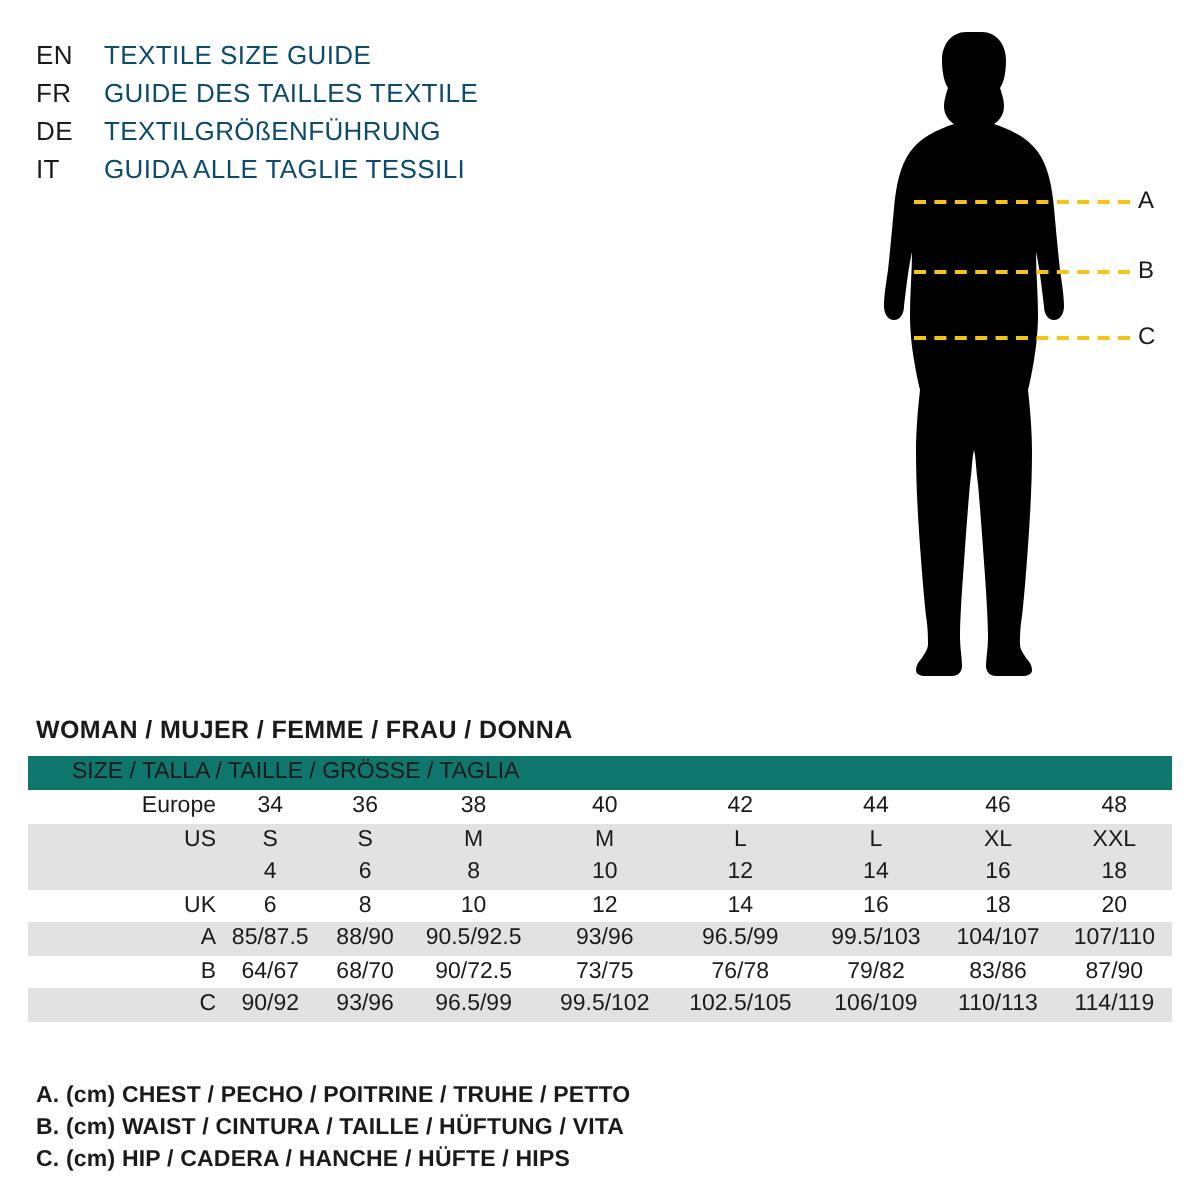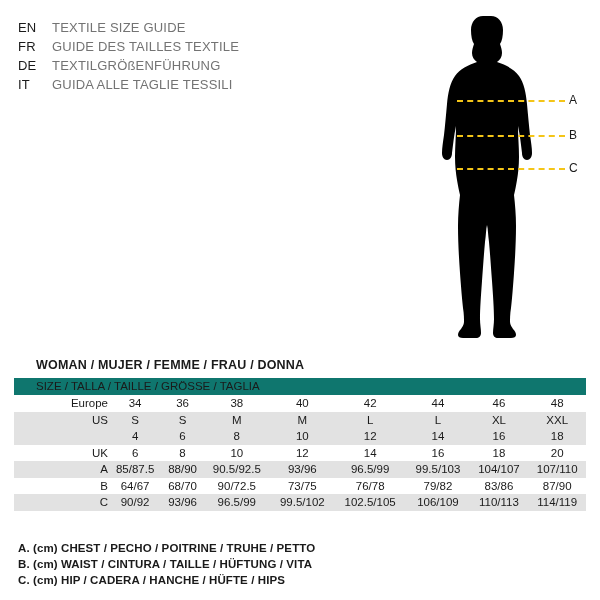--- a/index.html
+++ b/index.html
@@ -36,21 +36,21 @@
     letter-spacing: 0.2px;
   }
   .lang-code {
     width: 34px;
     flex: 0 0 34px;
     font-size: 13px;
     color: #1a1a1a;
   }
   .lang-text {
     font-size: 13px;
-    color: #737373;
+    color: #0c4a6e;
     white-space: nowrap;
   }
 
   
   .figure-wrap {
     position: absolute;
     left: 395px;
     top: 8px;
     width: 200px;
     height: 370px;
@@ -72,21 +72,20 @@
 
   
   .woman-title {
     position: absolute;
     left: 18px;
     top: 358px;
     font-size: 12.5px;
     font-weight: bold;
     letter-spacing: 0.2px;
     color: #1a1a1a;
-    margin-left: 18px;
   }
 
   table.size-table {
     position: absolute;
     left: 14px;
     top: 378px;
     width: 572px;
     border-collapse: collapse;
     font-size: 11.5px;
   }

